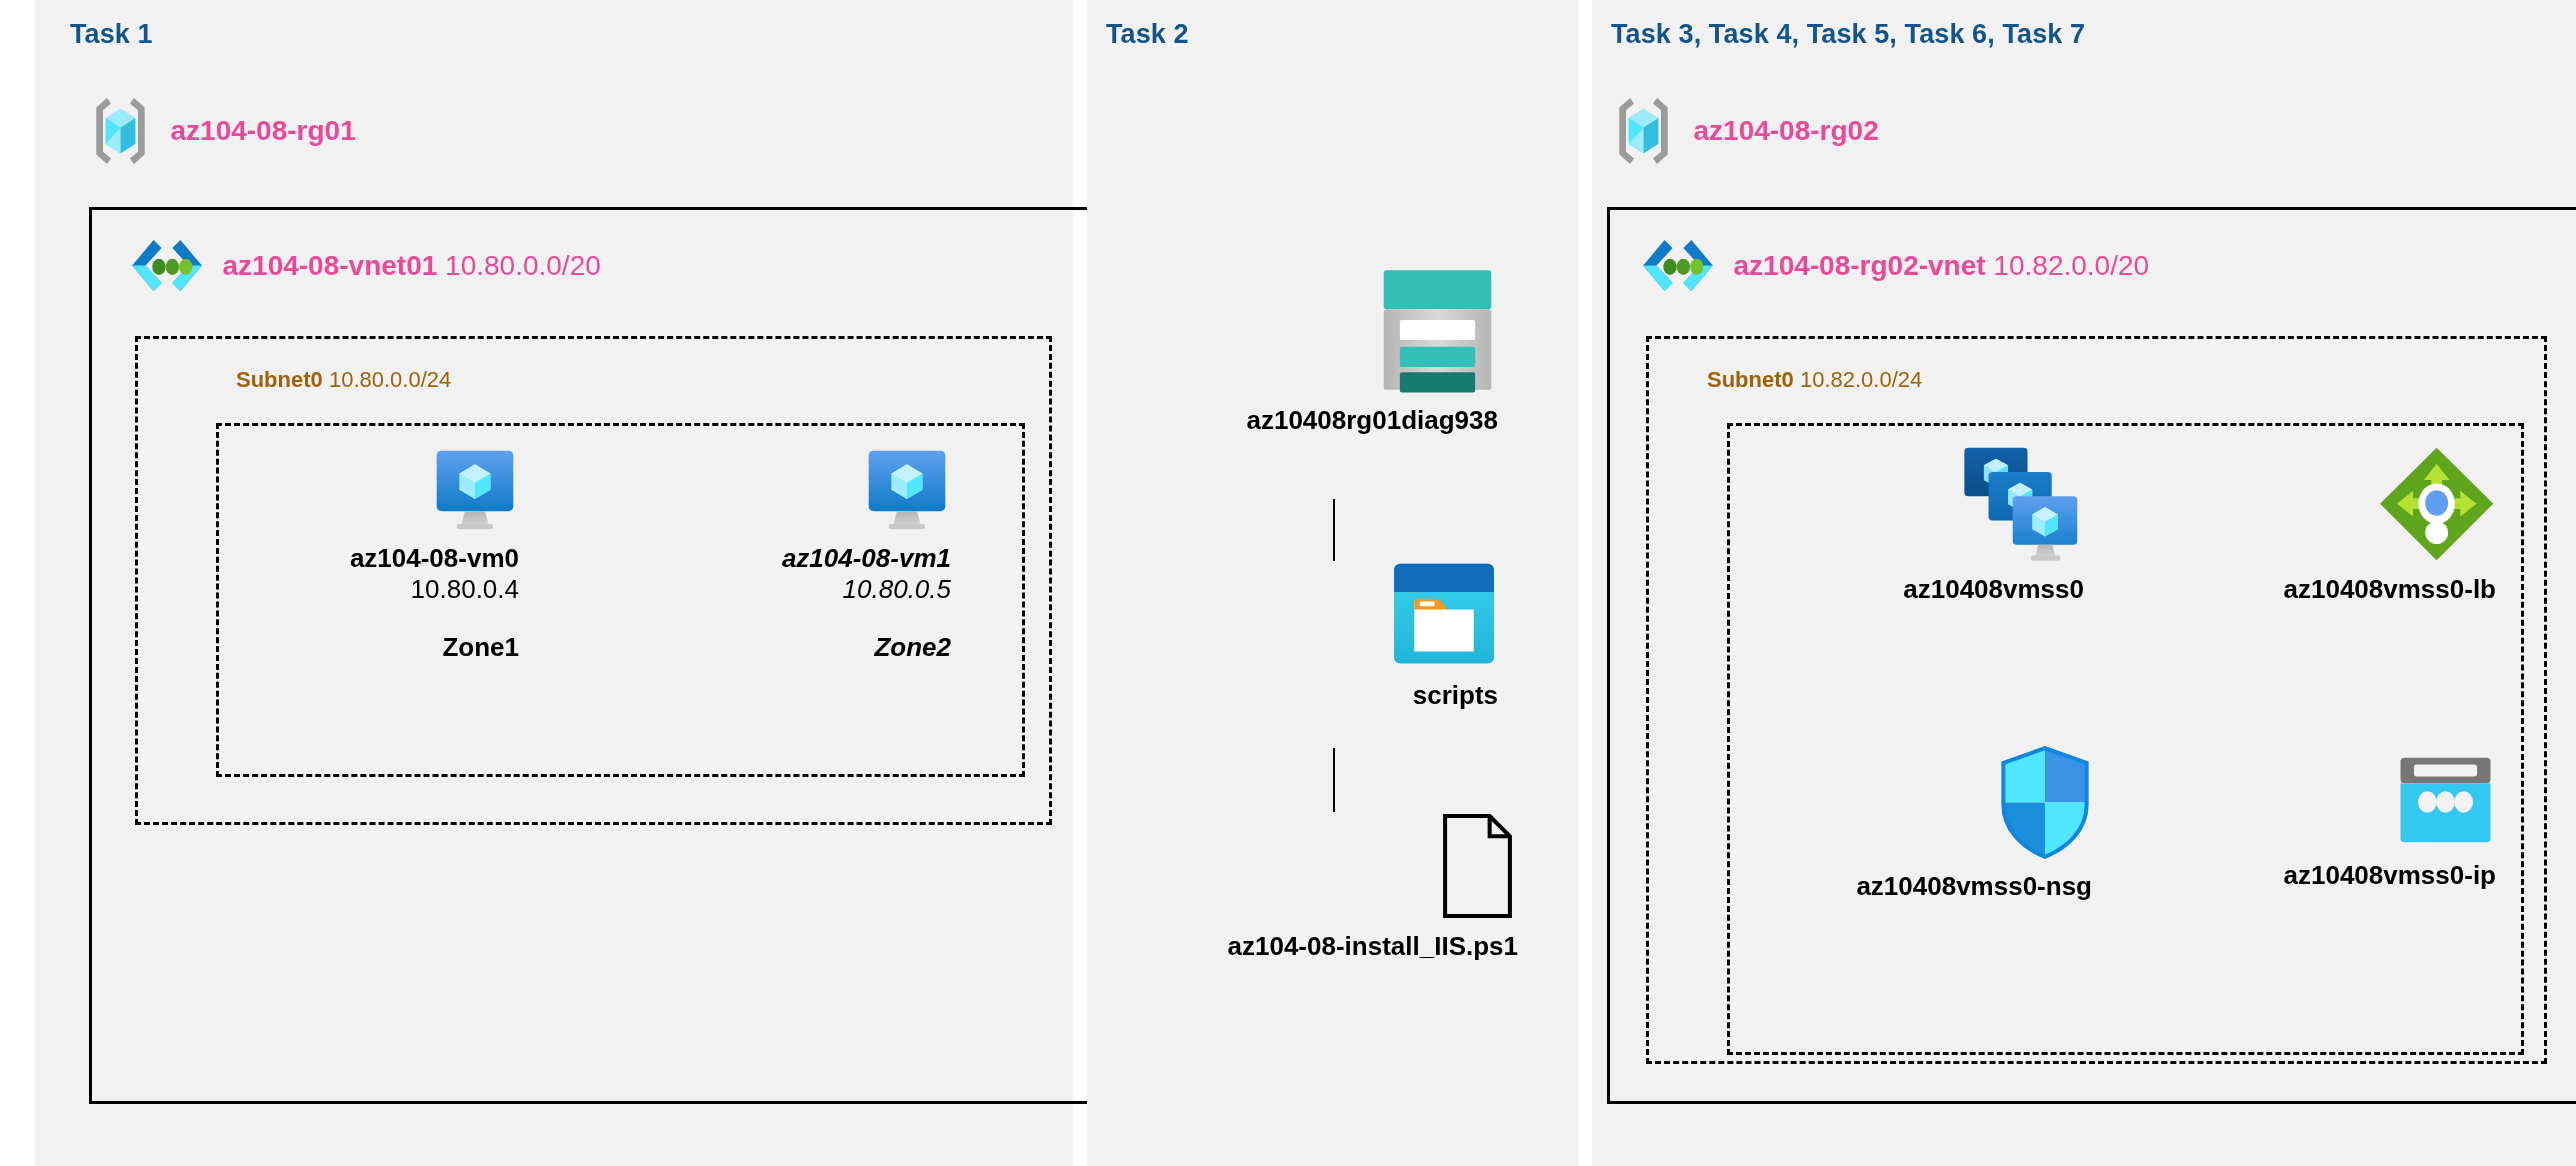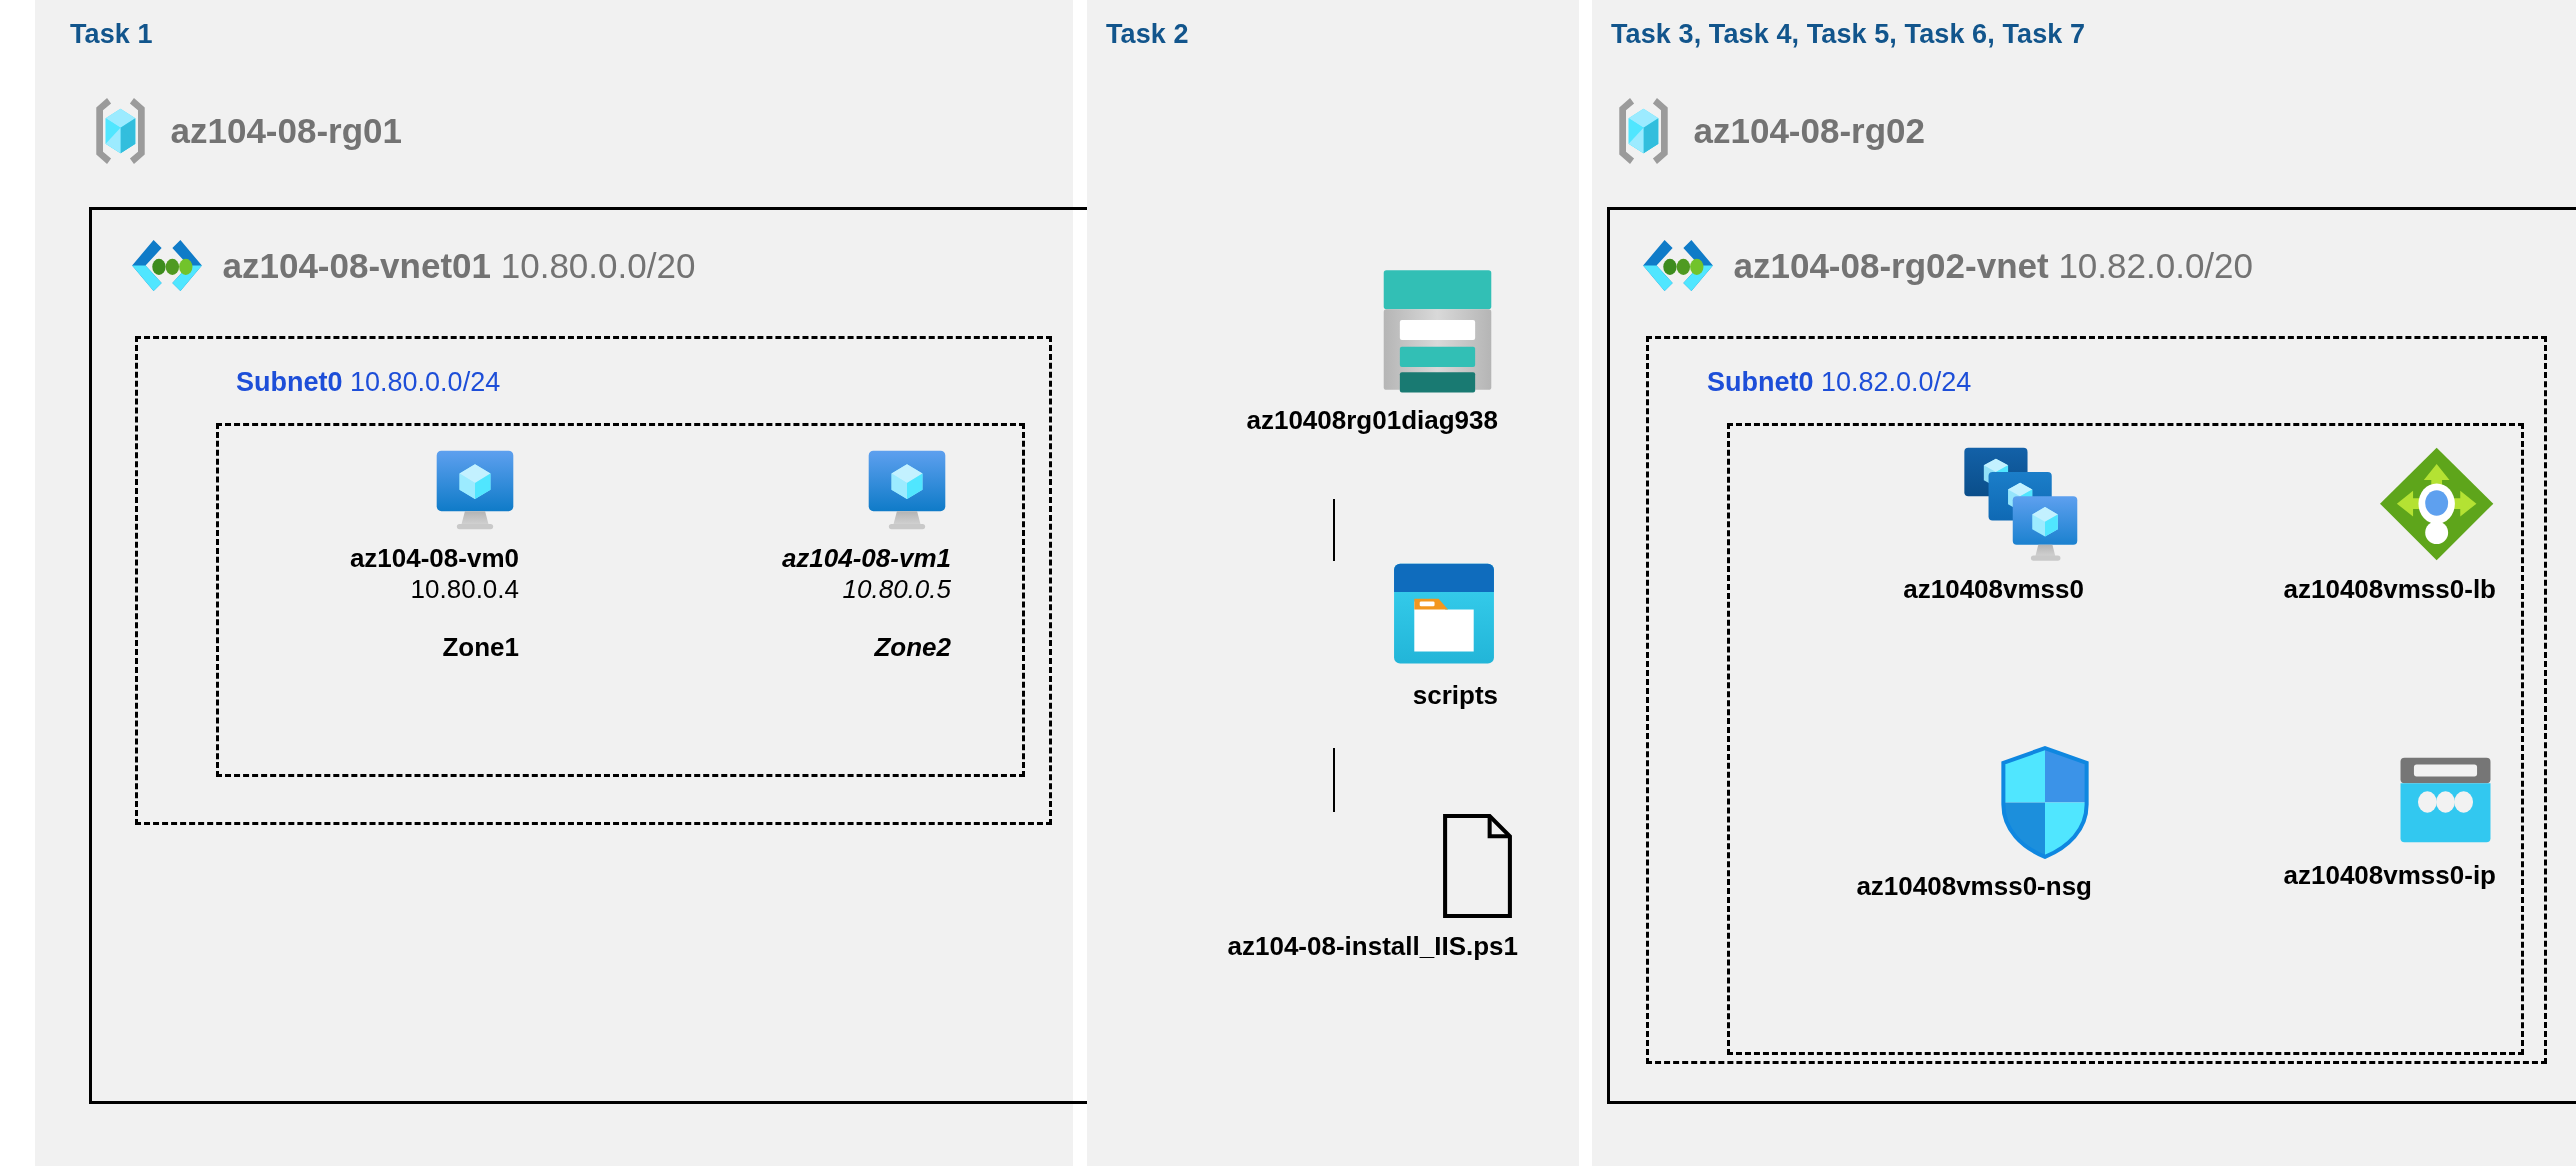--- a/index.html
+++ b/index.html
@@ -18,25 +18,25 @@
     font-weight: bold;
     font-size: 27px;
     letter-spacing: 0.1px;
     white-space: nowrap;
   }
 
   .solid-box { position: absolute; border: 3.4px solid #000000; background: transparent; }
   .dashed-box { position: absolute; border: 3.4px dashed #000000; background: transparent; }
 
   .hdr-row { position: absolute; display: flex; align-items: center; white-space: nowrap; }
-  .hdr-text { font-size: 35px; color: #737373; margin-left: 17.5px; }
+  .hdr-text { font-size: 28px; color: #ec4899; margin-left: 17.5px; }
   .hdr-text b { font-weight: bold; }
   .hdr-text span.cidr { font-weight: normal; }
 
-  .inline-label { position: absolute; font-size: 27px; white-space: nowrap; color:#1d4ed8; }
+  .inline-label { position: absolute; font-size: 22px; white-space: nowrap; color:#a16207; }
   .inline-label b { font-weight: bold; }
 
   .node { position: absolute; display: flex; flex-direction: column; align-items: flex-end; white-space: nowrap; }
   .node .cap { font-size: 26px; font-weight: bold; color: #000; margin-top: 10.8px; text-align:center; }
   .node .sub { font-size: 26px; font-weight: normal; color: #000; text-align:center; }
   .node .zone { font-size: 26px; font-weight: bold; color: #000; margin-top: 27px; text-align:center; }
 
   .connector { position: absolute; background: #000; width: 2px; }
 
   svg { display:block; }

